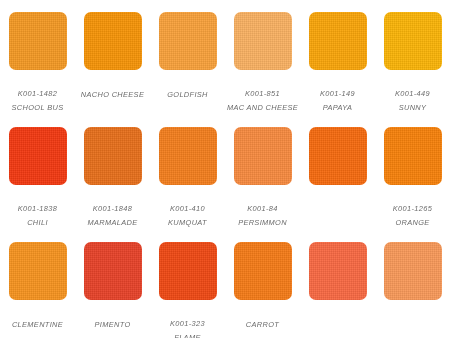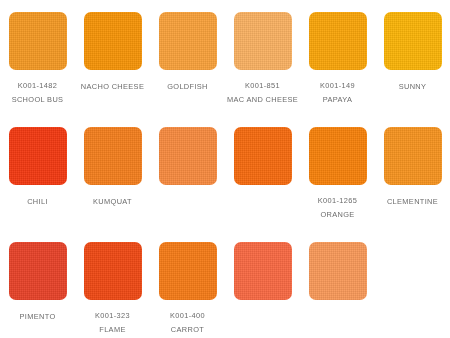--- a/index.html
+++ b/index.html
@@ -51,24 +51,25 @@
       repeating-linear-gradient(0deg,
         rgba(0,0,0,0.045) 0px, rgba(0,0,0,0.045) 1px,
         rgba(255,255,255,0.03) 1px, rgba(255,255,255,0.03) 2px),
       repeating-linear-gradient(90deg,
         rgba(0,0,0,0.045) 0px, rgba(0,0,0,0.045) 1px,
         rgba(255,255,255,0.03) 1px, rgba(255,255,255,0.03) 2px);
     pointer-events: none;
   }
 
   .swatch-labels {
-    margin-top: 9px;
+    margin-top: 17px;
     text-align: center;
     line-height: 13px;
     width: 75px;
+    font-style: italic;
   }
 
   .swatch-code,
   .swatch-name {
     display: block;
     color: #6b6b6b;
     font-size: 7.4px;
     letter-spacing: 0.35px;
     text-transform: uppercase;
     white-space: normal;
@@ -111,37 +112,51 @@
     <div class="swatch-cell">
       <div class="swatch-chip" style="background: rgb(250, 166, 10);"></div>
       <div class="swatch-labels">
         <span class="swatch-code">K001-149</span>
         <span class="swatch-name">PAPAYA</span>
       </div>
     </div>
     <div class="swatch-cell">
       <div class="swatch-chip" style="background: rgb(251, 181, 8);"></div>
       <div class="swatch-labels">
+        <span class="swatch-code">K001-449</span>
         <span class="swatch-name">SUNNY</span>
       </div>
     </div>
     <div class="swatch-cell">
       <div class="swatch-chip" style="background: rgb(244, 58, 18);"></div>
       <div class="swatch-labels">
+        <span class="swatch-code">K001-1838</span>
         <span class="swatch-name">CHILI</span>
+      </div>
+    </div>
+    <div class="swatch-cell">
+      <div class="swatch-chip" style="background: rgb(232, 112, 28);"></div>
+      <div class="swatch-labels">
+        <span class="swatch-code">K001-1848</span>
+        <span class="swatch-name">MARMALADE</span>
       </div>
     </div>
     <div class="swatch-cell">
       <div class="swatch-chip" style="background: rgb(245, 127, 30);"></div>
       <div class="swatch-labels">
+        <span class="swatch-code">K001-410</span>
         <span class="swatch-name">KUMQUAT</span>
       </div>
     </div>
     <div class="swatch-cell">
       <div class="swatch-chip" style="background: rgb(248, 139, 64);"></div>
+      <div class="swatch-labels">
+        <span class="swatch-code">K001-84</span>
+        <span class="swatch-name">PERSIMMON</span>
+      </div>
     </div>
     <div class="swatch-cell">
       <div class="swatch-chip" style="background: rgb(247, 107, 16);"></div>
     </div>
     <div class="swatch-cell">
       <div class="swatch-chip" style="background: rgb(248, 130, 11);"></div>
       <div class="swatch-labels">
         <span class="swatch-code">K001-1265</span>
         <span class="swatch-name">ORANGE</span>
       </div>
@@ -161,21 +176,20 @@
     <div class="swatch-cell">
       <div class="swatch-chip" style="background: rgb(240, 74, 21);"></div>
       <div class="swatch-labels">
         <span class="swatch-code">K001-323</span>
         <span class="swatch-name">FLAME</span>
       </div>
     </div>
     <div class="swatch-cell">
       <div class="swatch-chip" style="background: rgb(246, 124, 24);"></div>
       <div class="swatch-labels">
-        <span class="swatch-code">K001-400</span>
         <span class="swatch-name">CARROT</span>
       </div>
     </div>
     <div class="swatch-cell">
       <div class="swatch-chip" style="background: rgb(249, 106, 68);"></div>
     </div>
     <div class="swatch-cell">
       <div class="swatch-chip" style="background: rgb(249, 154, 90);"></div>
     </div>
   </div>

